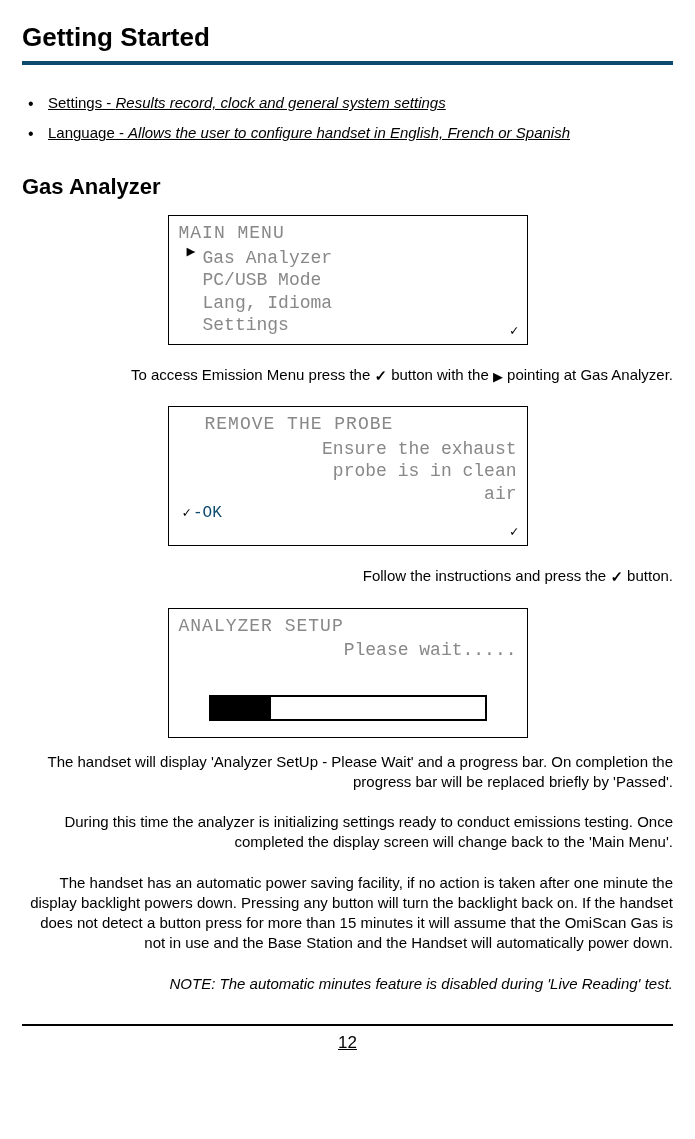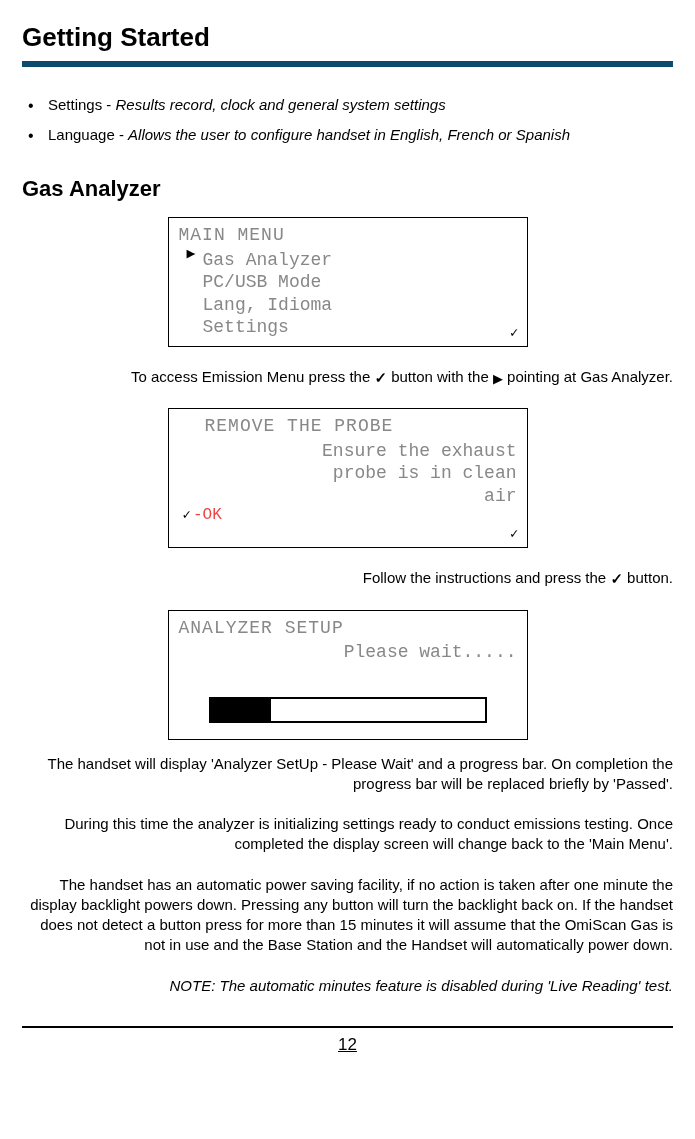--- a/index.html
+++ b/index.html
@@ -9,32 +9,33 @@
     margin: 0;
     padding: 20px 22px;
     width: 695px;
     box-sizing: border-box;
     line-height: 1.35;
   }
   h1 {
     font-size: 26px;
     font-weight: bold;
     margin: 0 0 6px 0;
-    border-bottom: 6px solid #0c4a6e;
+    border-bottom: 4px solid #0c4a6e;
     padding-bottom: 6px;
   }
   h2 {
     font-size: 22px;
     font-weight: bold;
     margin: 28px 0 14px 0;
   }
   ul.bullets {
     list-style: none;
     padding: 0;
     margin: 28px 0 0 0;
+    text-decoration: underline;
   }
   ul.bullets li {
     position: relative;
     padding-left: 26px;
     margin-bottom: 10px;
   }
   ul.bullets li::before {
     content: "•";
     position: absolute;
     left: 6px;
@@ -74,21 +75,21 @@
     position: absolute;
     right: 8px;
     bottom: 4px;
     color: #000;
     font-size: 14px;
   }
   .lcd .ok-line {
     position: absolute;
     left: 14px;
     bottom: 22px;
-    color: #ef4444;
+    color: #0c4a6e;
     font-size: 16px;
   }
   .lcd .ok-line::before{
     content: "✓";
     color:#000;
     margin-right:2px;
     font-size:14px;
   }
   .lcd .progress {
     position: absolute;

